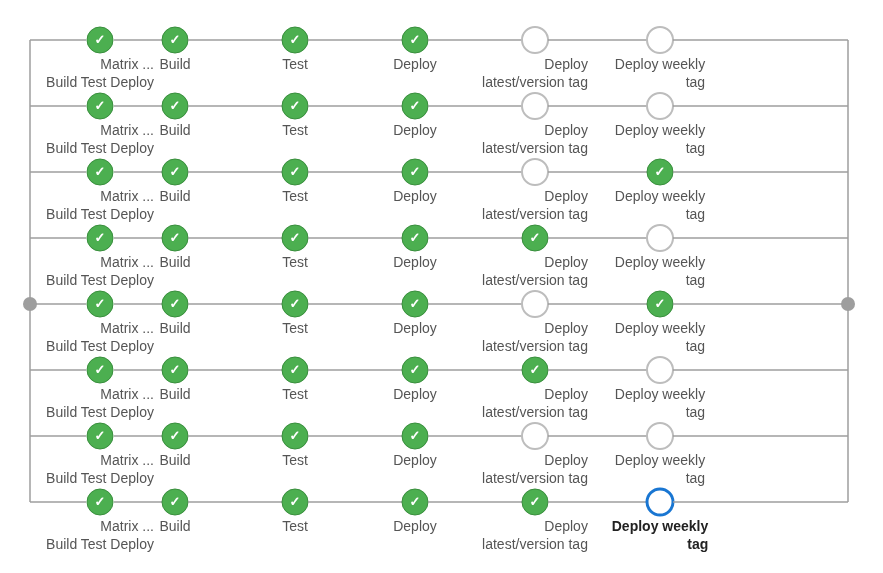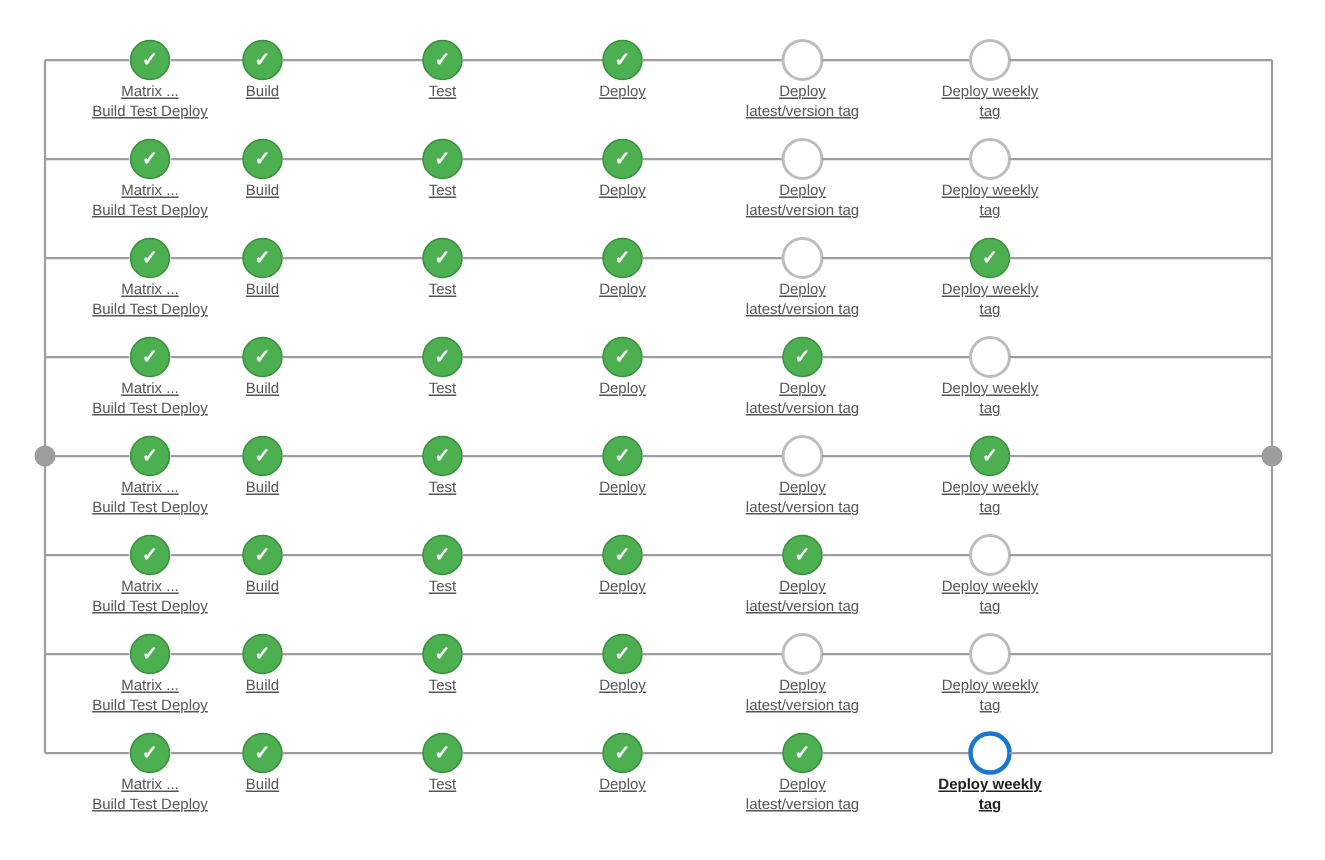--- a/index.html
+++ b/index.html
@@ -55,28 +55,27 @@
     .row-labels {
       position: absolute;
       top: 0; left: 0;
       width: 883px;
       height: 545px;
       pointer-events: none;
     }
 
     .node-label {
       position: absolute;
-      text-align: center;
-      font-size: 10px;
+      text-align: right;
+      font-size: 14px;
       color: #555;
       line-height: 1.3;
       transform: translateX(-50%);
       pointer-events: none;
       white-space: nowrap;
-      text-decoration: underline;
     }
 
     .node-label.bold {
       font-weight: bold;
       color: #222;
     }
   </style>
 </head>
 <body>
 

